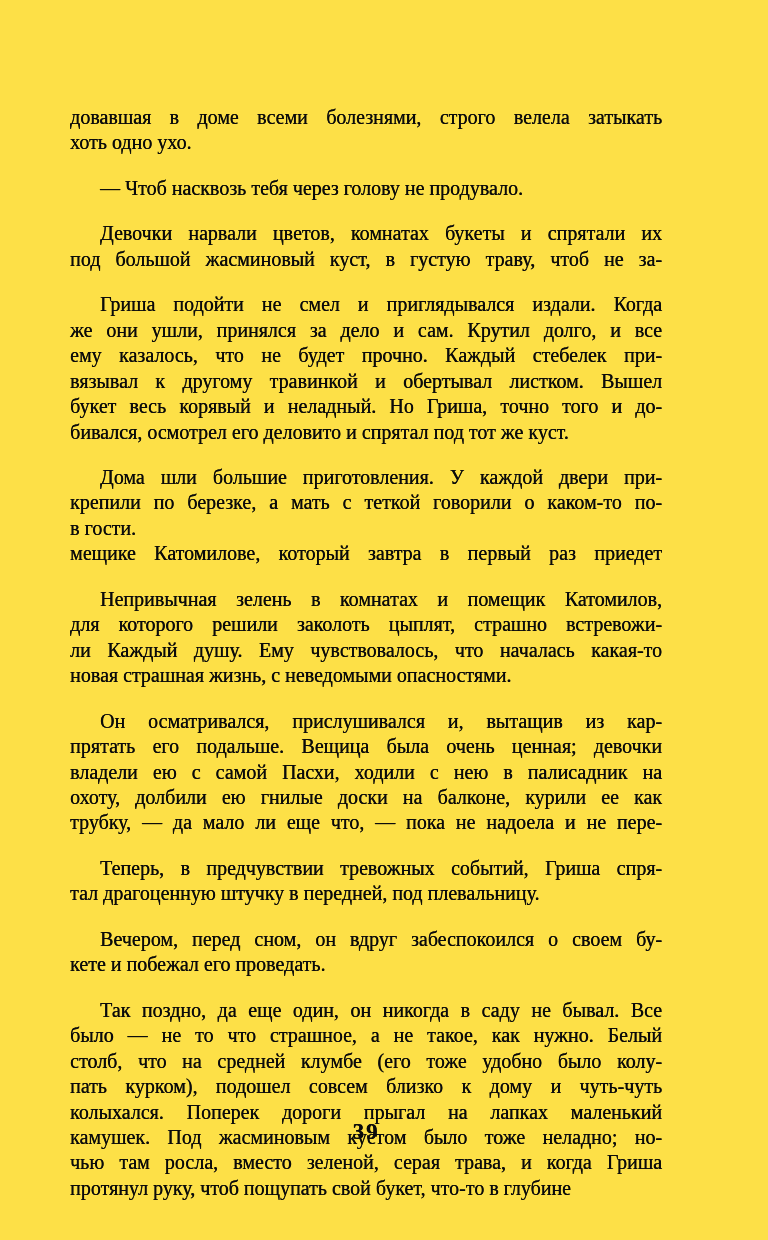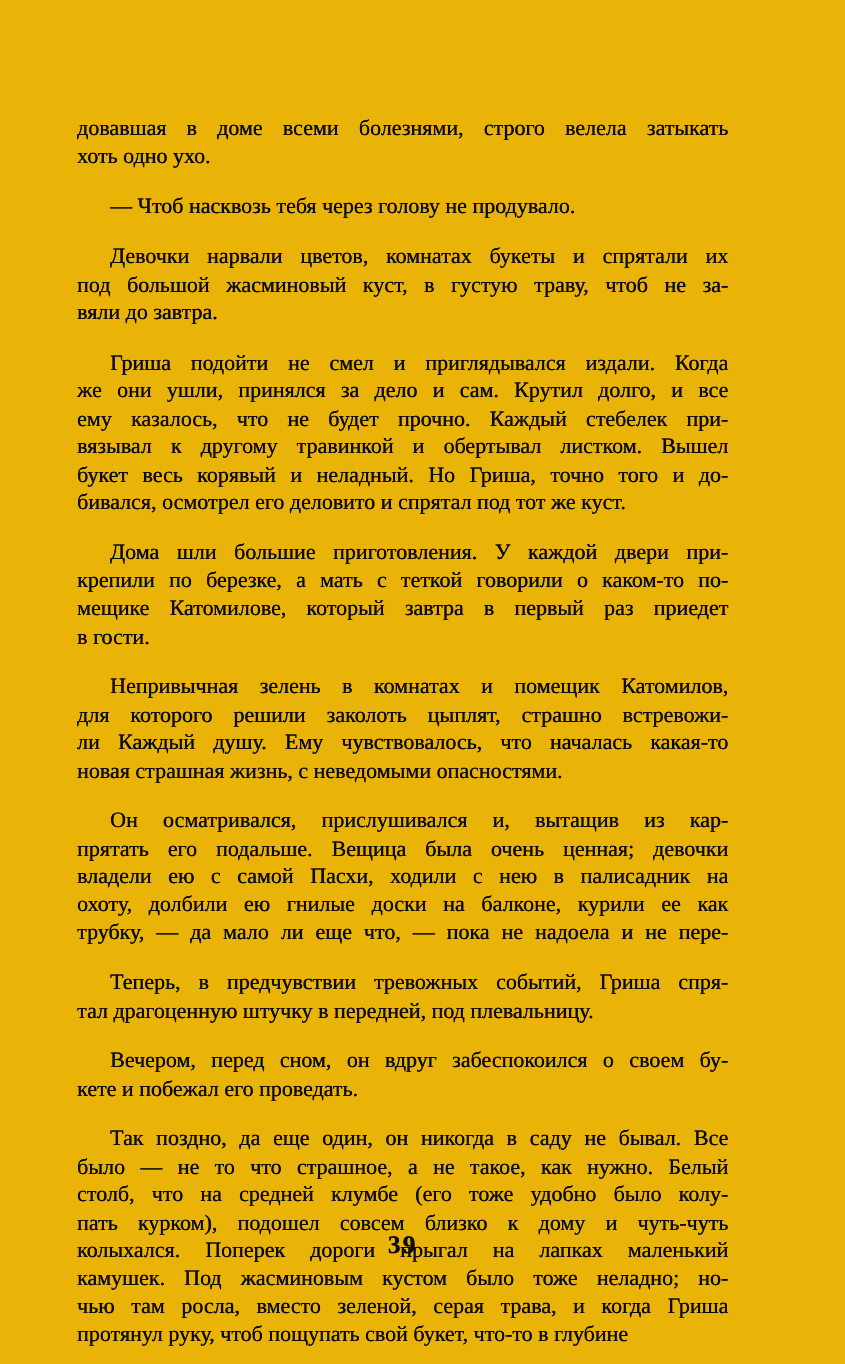--- a/index.html
+++ b/index.html
@@ -7,21 +7,21 @@
     padding: 0;
     width: 768px;
     height: 1240px;
     background: #ffffff;
     overflow: hidden;
   }
   .page {
     position: relative;
     width: 768px;
     height: 1240px;
-    background: #eab308;
+    background: #fde047;
     font-family: "Liberation Serif", "DejaVu Serif", serif;
     color: #0b0b0b;
   }
   .text-block {
     position: absolute;
     left: 70px;
     top: 105px;
     width: 592px;
     font-size: 20px;
     line-height: 25.45px;
@@ -72,35 +72,34 @@
   <div class="paragraph">
         <div class="line just">довавшая в доме всеми болезнями, строго велела затыкать</div>
         <div class="line">хоть одно ухо.</div>
       </div>
       <div class="paragraph">
         <div class="line indent">— Чтоб насквозь тебя через голову не продувало.</div>
       </div>
       <div class="paragraph">
         <div class="line just indent">Девочки нарвали цветов, комнатах букеты и спрятали их</div>
         <div class="line just">под большой жасминовый куст, в густую траву, чтоб не за-</div>
-        <div class="line">вяли до завтра.</div>
       </div>
       <div class="paragraph">
         <div class="line just indent">Гриша подойти не смел и приглядывался издали. Когда</div>
         <div class="line just">же они ушли, принялся за дело и сам. Крутил долго, и все</div>
         <div class="line just">ему казалось, что не будет прочно. Каждый стебелек при-</div>
         <div class="line just">вязывал к другому травинкой и обертывал листком. Вышел</div>
         <div class="line just">букет весь корявый и неладный. Но Гриша, точно того и до-</div>
         <div class="line">бивался, осмотрел его деловито и спрятал под тот же куст.</div>
       </div>
       <div class="paragraph">
         <div class="line just indent">Дома шли большие приготовления. У каждой двери при-</div>
         <div class="line just">крепили по березке, а мать с теткой говорили о каком-то по-</div>
+        <div class="line">в гости.</div>
         <div class="line just">мещике Катомилове, который завтра в первый раз приедет</div>
-        <div class="line">в гости.</div>
       </div>
       <div class="paragraph">
         <div class="line just indent">Непривычная зелень в комнатах и помещик Катомилов,</div>
         <div class="line just">для которого решили заколоть цыплят, страшно встревожи-</div>
         <div class="line just">ли Каждый душу. Ему чувствовалось, что началась какая-то</div>
         <div class="line">новая страшная жизнь, с неведомыми опасностями.</div>
       </div>
       <div class="paragraph">
         <div class="line just indent">Он осматривался, прислушивался и, вытащив из кар-</div>
         <div class="line just">прятать его подальше. Вещица была очень ценная; девочки</div>

